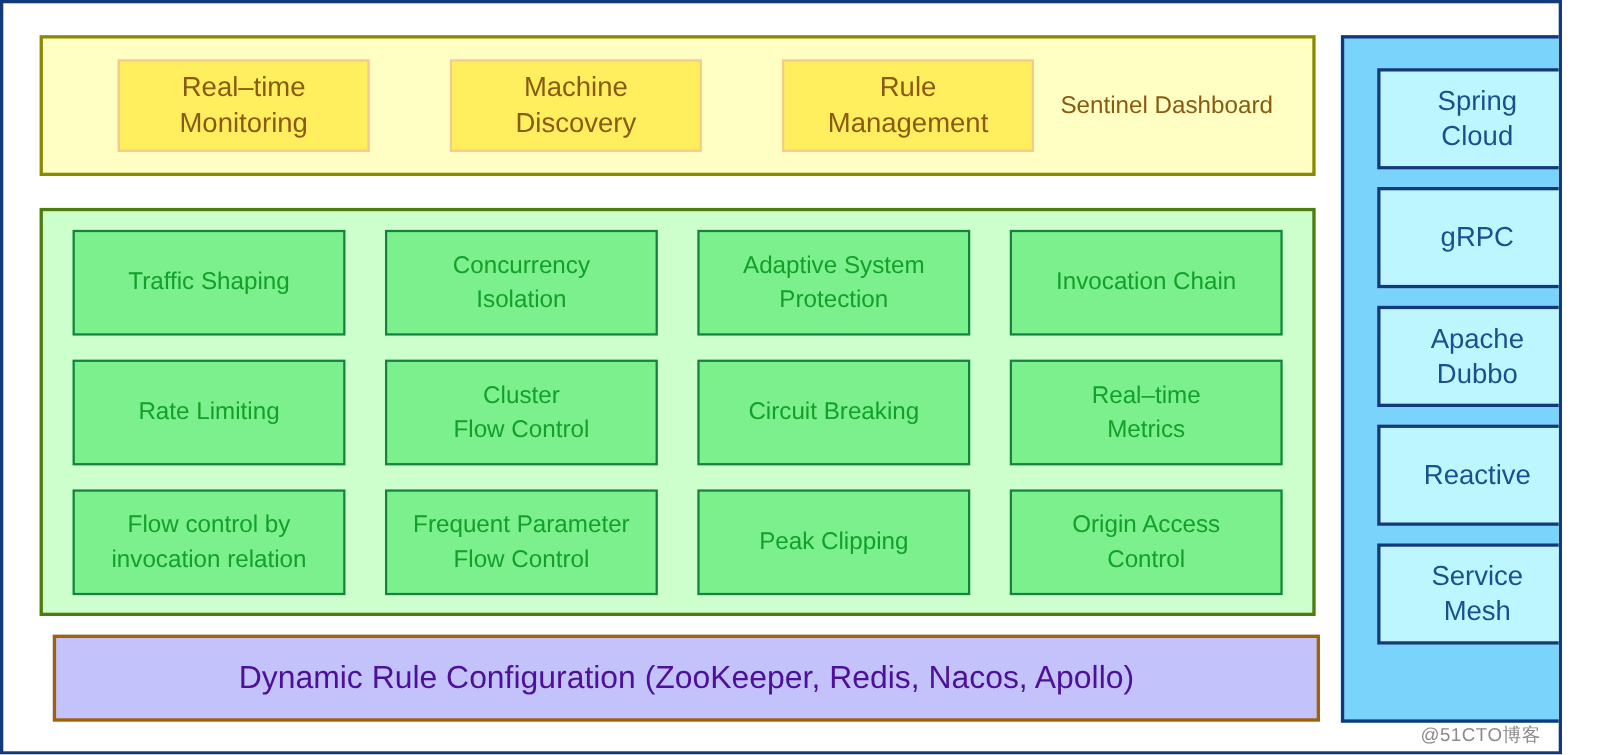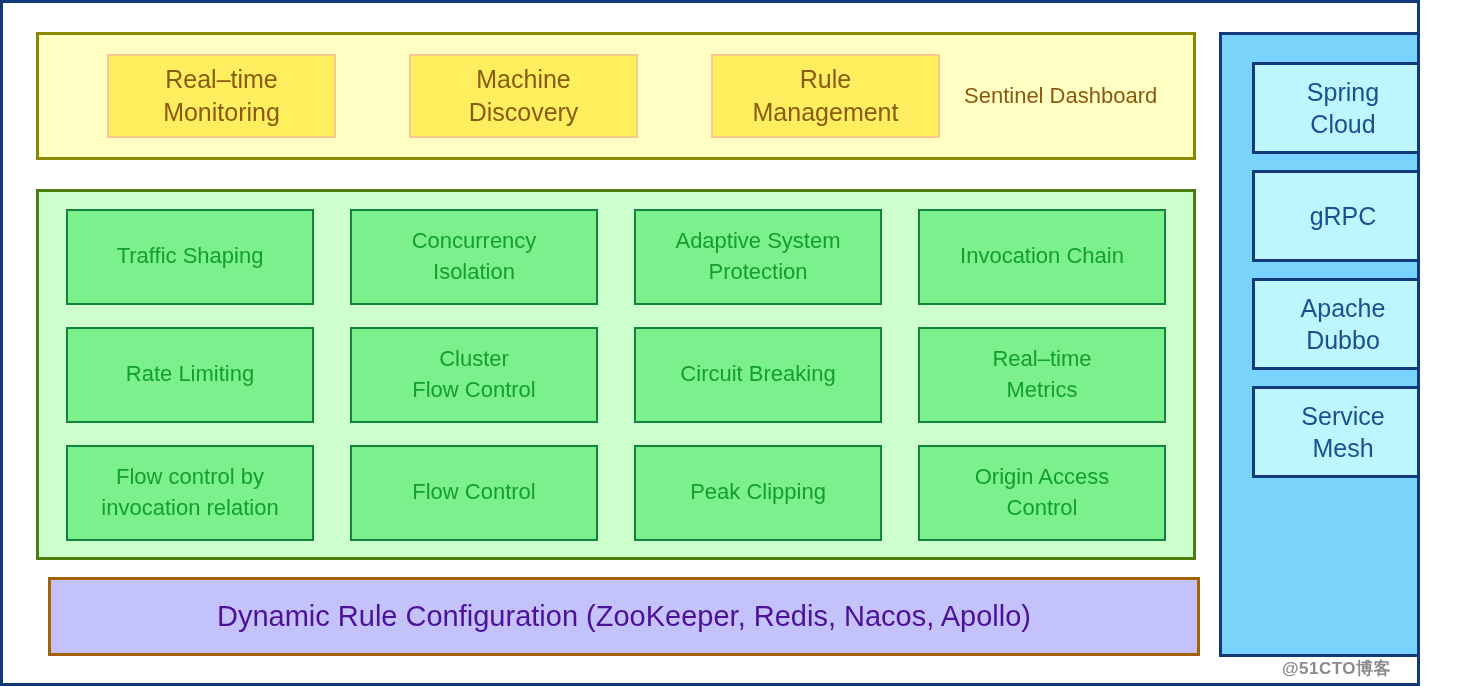--- a/index.html
+++ b/index.html
@@ -162,27 +162,26 @@
     justify-content: center;
     color: #19508e;
     font-size: 25px;
     line-height: 1.28;
     text-align: center;
   }
 
   
   .watermark {
     position: absolute;
-    right: 26px;
+    right: 16px;
     bottom: 3px;
     color: #8b8b8b;
     font-size: 17px;
     letter-spacing: 0.5px;
     white-space: nowrap;
-    font-weight: bold;
   }
   .line { display: block; }
 </style>
 </head>
 <body>
 
 <div id="canvas">
 
   <div id="left-column">
 
@@ -243,20 +242,21 @@
         <div class="core-box">
           <span class="line">Real–time</span>
           <span class="line">Metrics</span>
         </div>
 
         <div class="core-box">
           <span class="line">Flow control by</span>
           <span class="line">invocation relation</span>
         </div>
         <div class="core-box">
+          <span class="line">Frequent Parameter</span>
           <span class="line">Flow Control</span>
         </div>
         <div class="core-box">
           <span class="line">Peak Clipping</span>
 
         </div>
         <div class="core-box">
           <span class="line">Origin Access</span>
           <span class="line">Control</span>
         </div>
@@ -280,20 +280,24 @@
     <div class="adapter-box">
       <span class="line">gRPC</span>
 
     </div>
 
     <div class="adapter-box">
       <span class="line">Apache</span>
       <span class="line">Dubbo</span>
     </div>
 
+    <div class="adapter-box">
+      <span class="line">Reactive</span>
+
+    </div>
 
     <div class="adapter-box">
       <span class="line">Service</span>
       <span class="line">Mesh</span>
     </div>
 
   </div>
 
   <div class="watermark">@51CTO博客</div>
 

